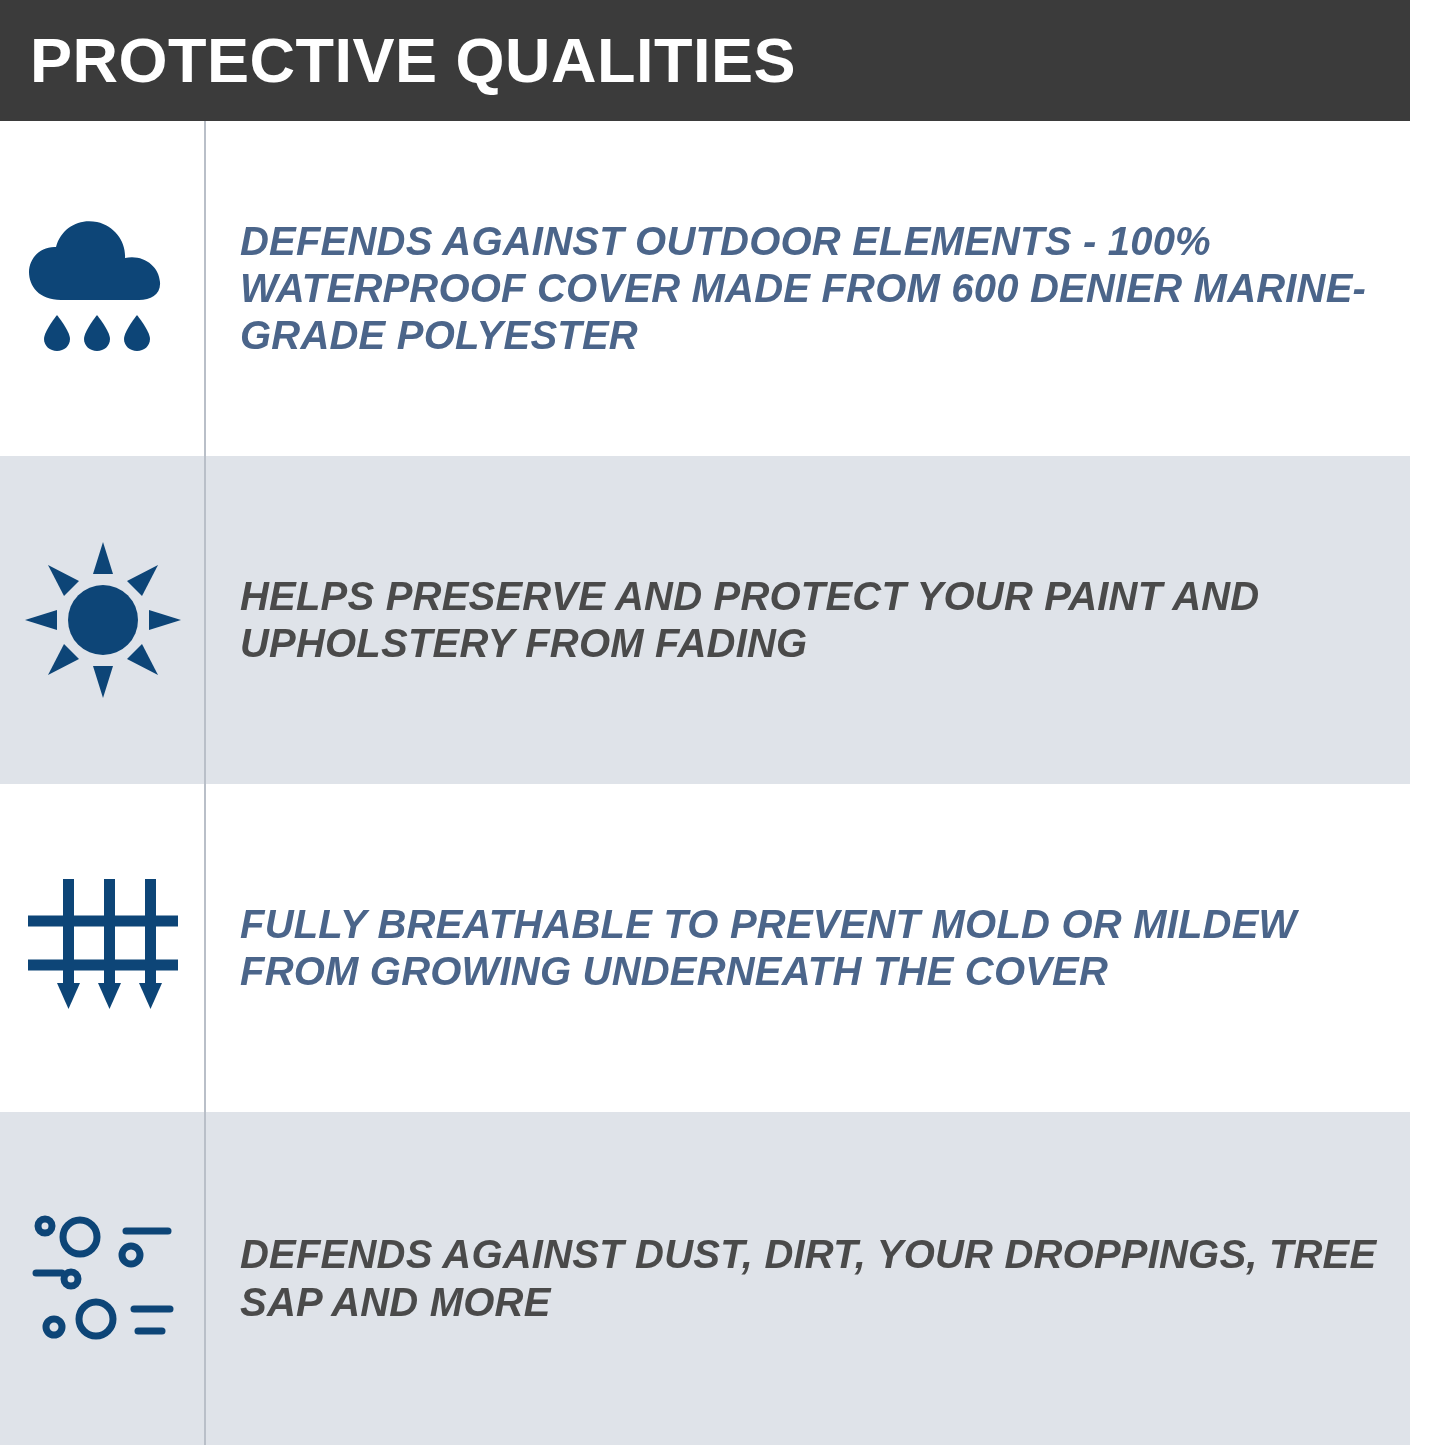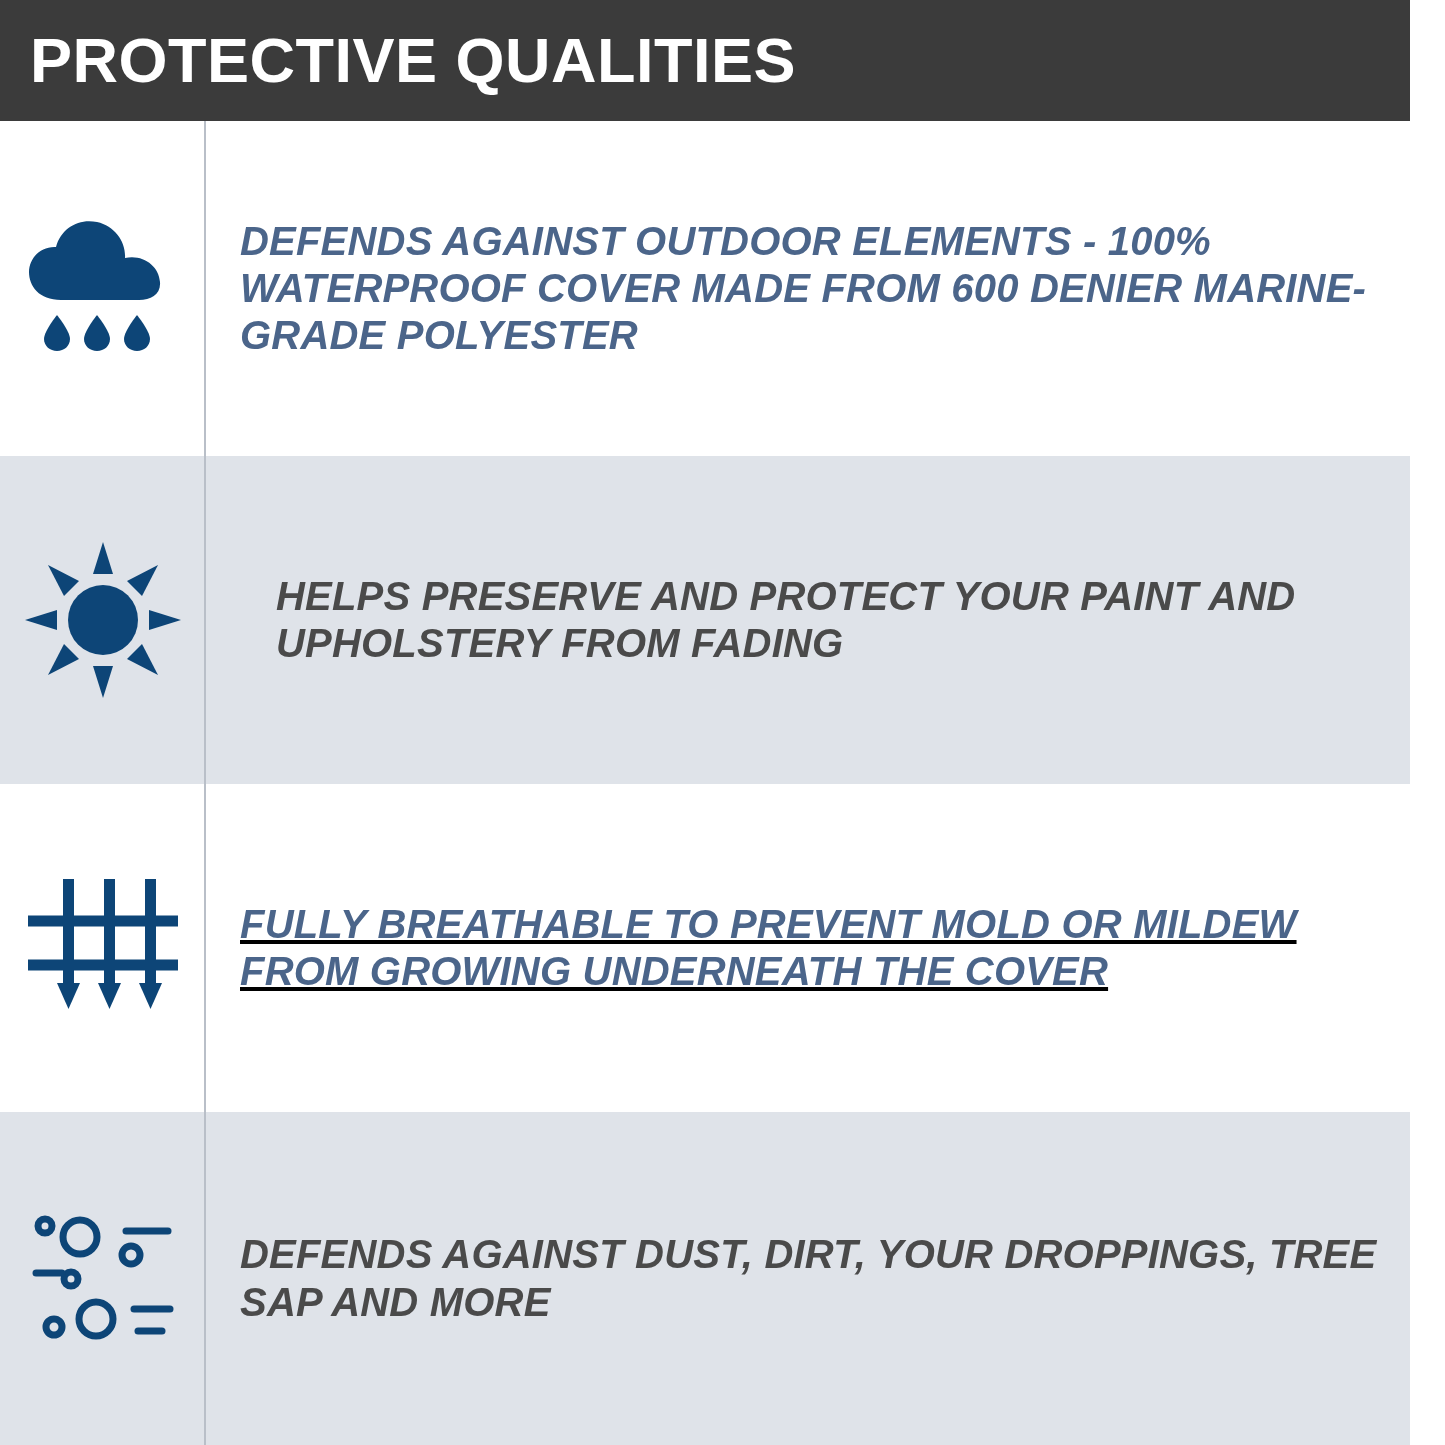--- a/index.html
+++ b/index.html
@@ -43,22 +43,22 @@
   .row {
     display: flex;
     align-items: stretch;
     position: relative;
     box-sizing: border-box;
   }
   .row.light { background: #ffffff; }
   .row.shade { background: #dfe3e9; }
 
   .row-1 { flex: 0 0 335px; }
-  .row-2 { flex: 0 0 328px; gap: 36px; }
-  .row-3 { flex: 0 0 328px; text-decoration: underline; }
+  .row-2 { flex: 0 0 328px; }
+  .row-3 { flex: 0 0 328px; }
   .row-4 { flex: 0 0 333px; }
 
   .icon-cell {
     flex: 0 0 206px;
     display: flex;
     align-items: center;
     justify-content: center;
     position: relative;
     box-sizing: border-box;
   }

